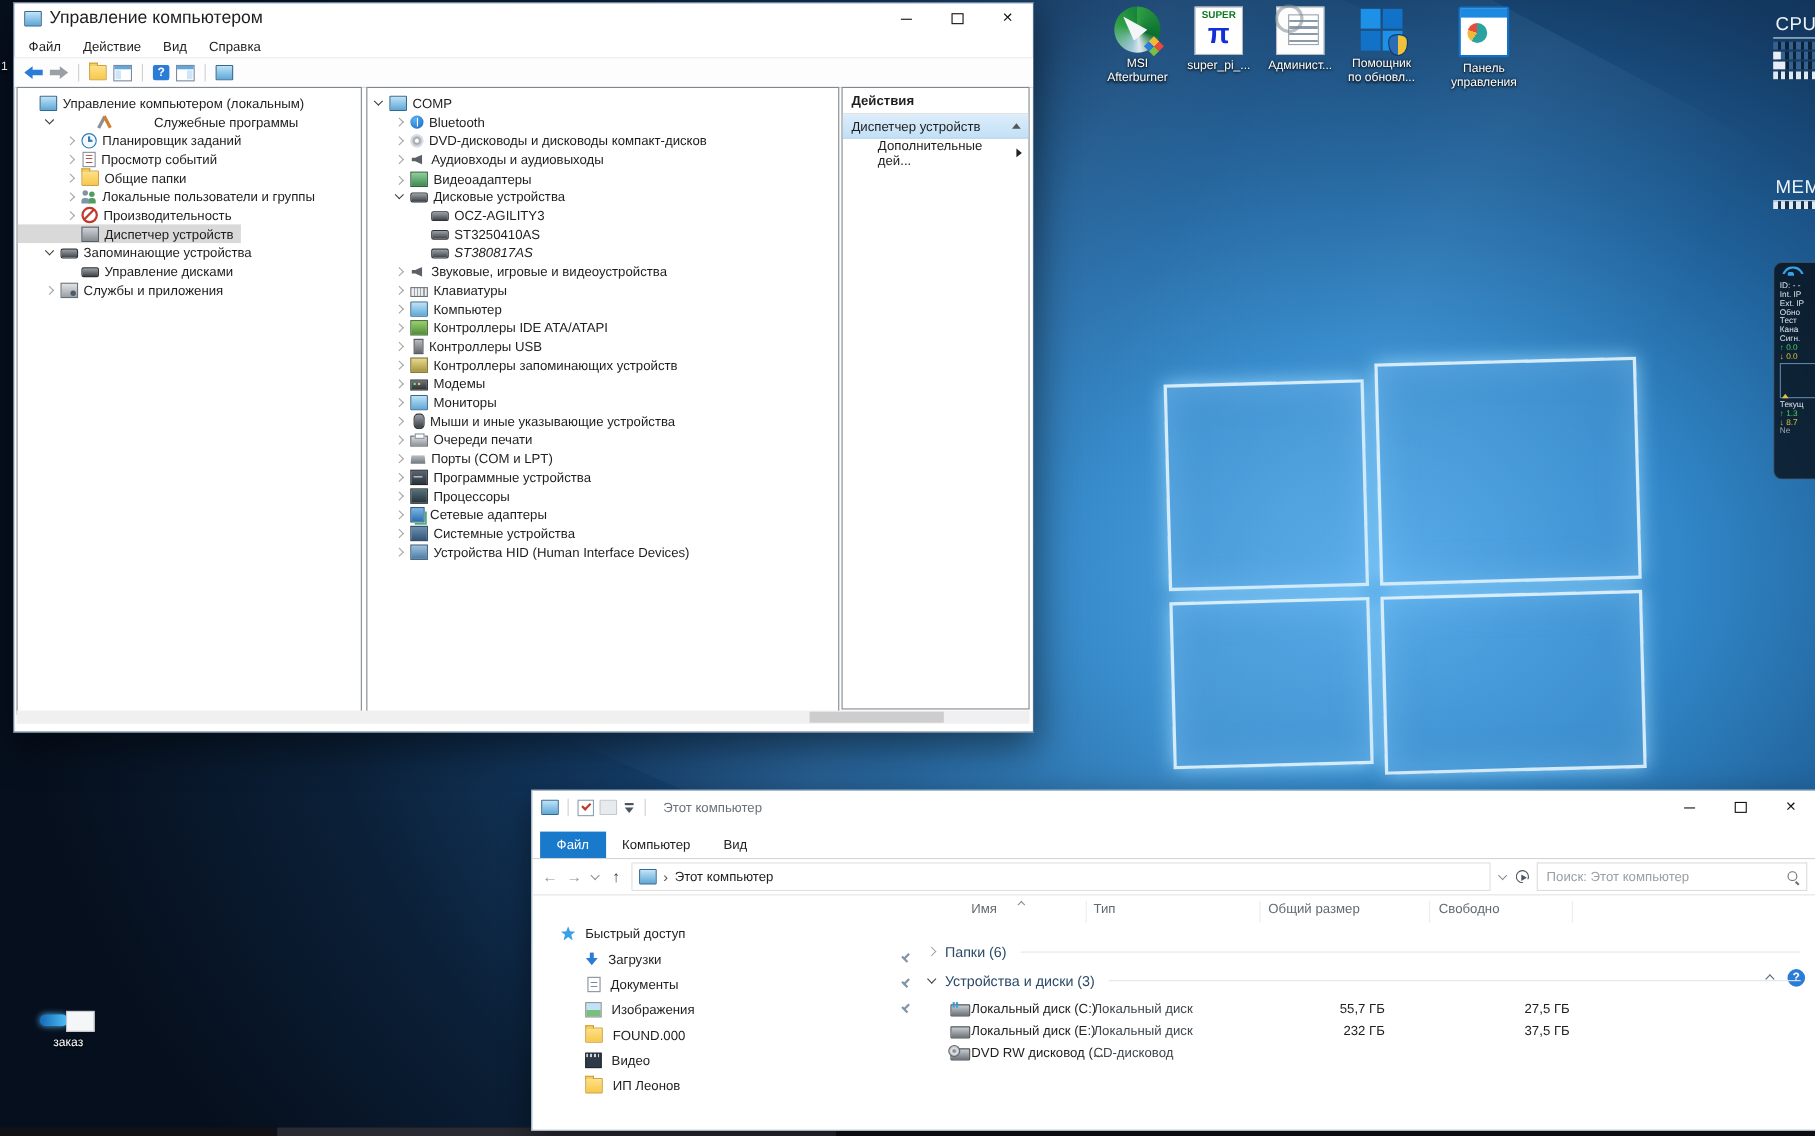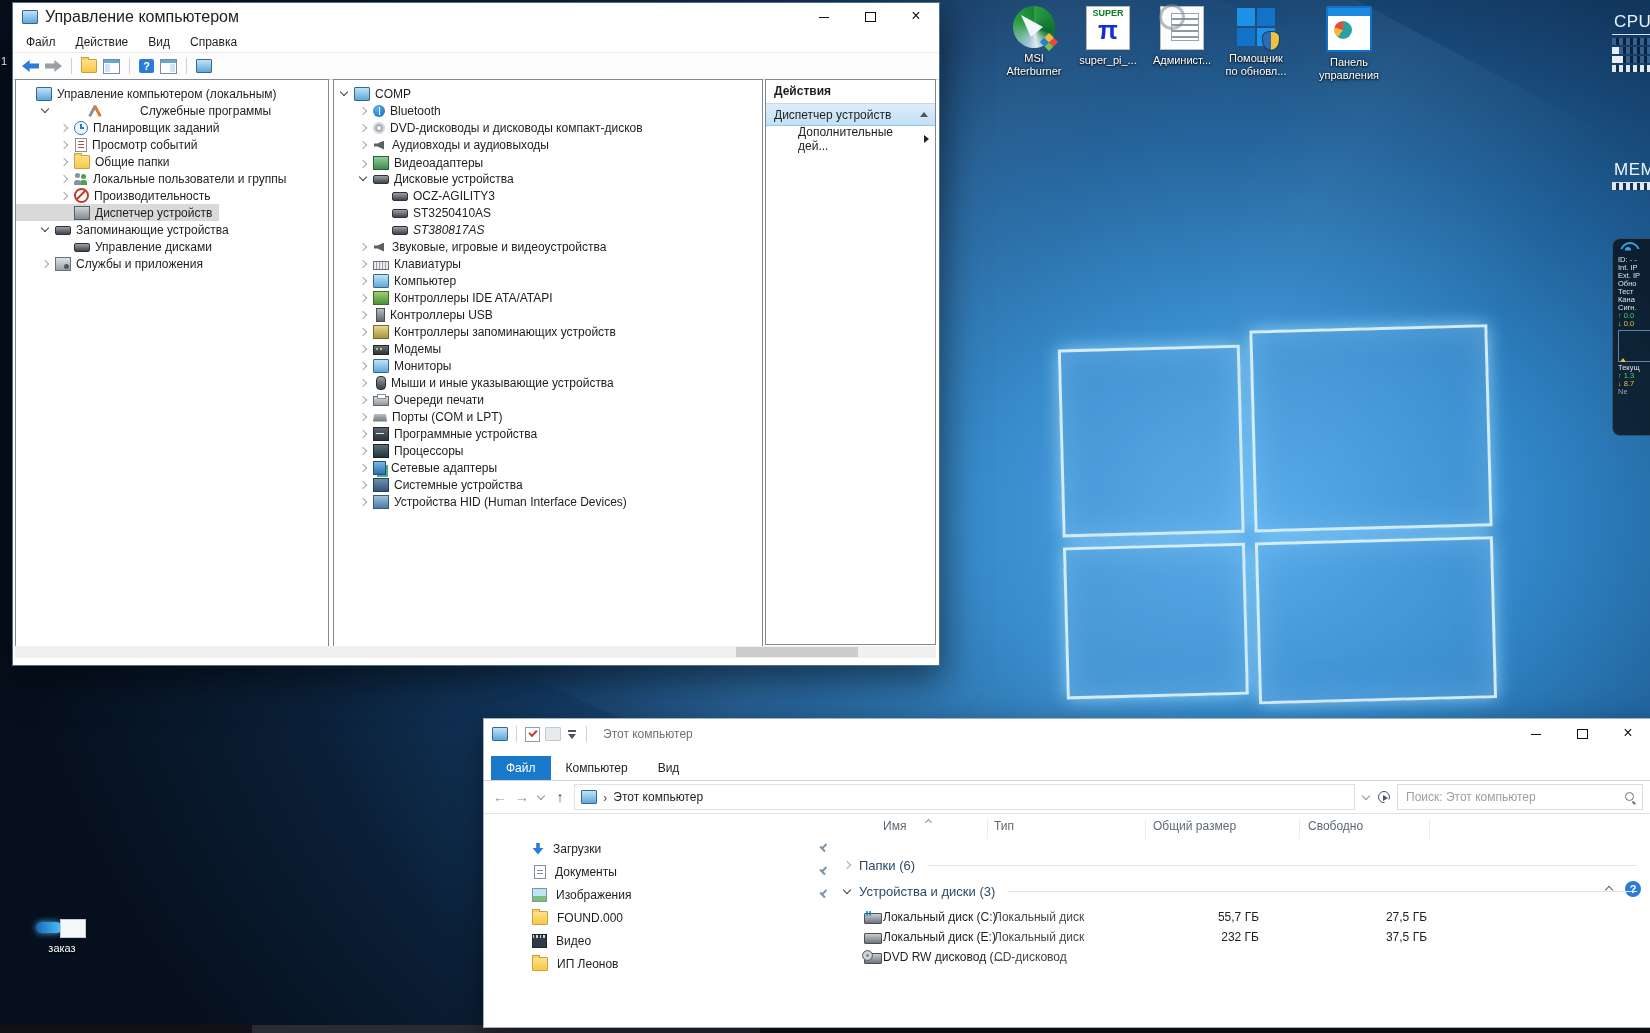--- a/index.html
+++ b/index.html
@@ -643,20 +643,25 @@
     <span class="chev-down-sm"></span>
     <span class="refresh"></span>
     <span class="searchbox">
       <input placeholder="Поиск: Этот компьютер" style="">
       <span class="mag"></span>
     </span>
   </div>
   <div class="ex-main">
     <div class="nav-pane">
 
+    <div class="nav-item">
+          <span class="mi" data-icon="quick-access-star-icon"></span>
+          <span>Быстрый доступ</span>
+
+        </div>
         <div class="nav-item pinned lvl1">
           <span class="mi" data-icon="downloads-icon"></span>
           <span>Загрузки</span>
           <span class="pin"></span>
         </div>
         <div class="nav-item pinned lvl1">
           <span class="mi" data-icon="documents-icon"></span>
           <span>Документы</span>
           <span class="pin"></span>
         </div>

